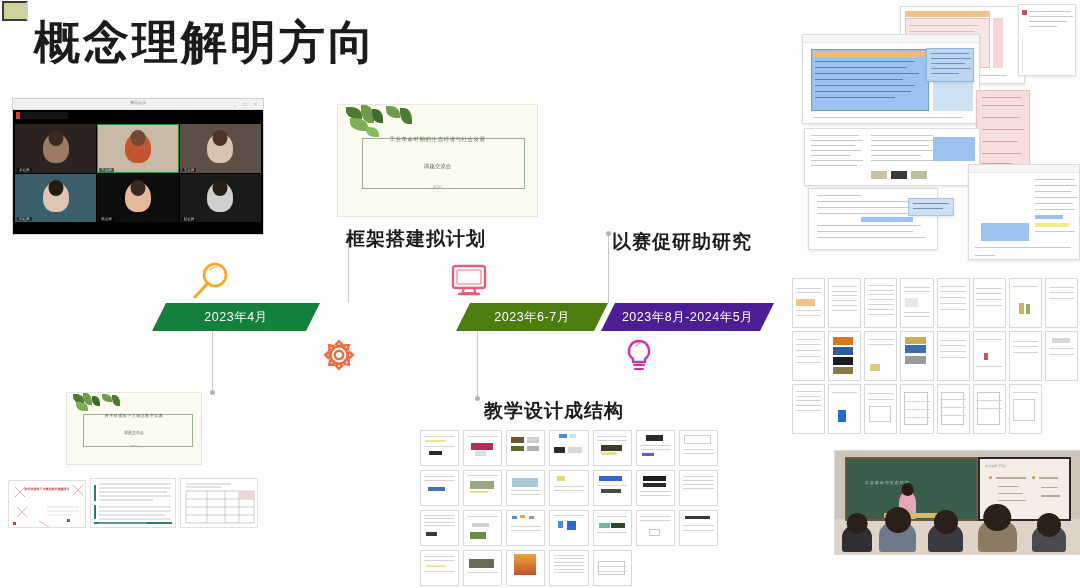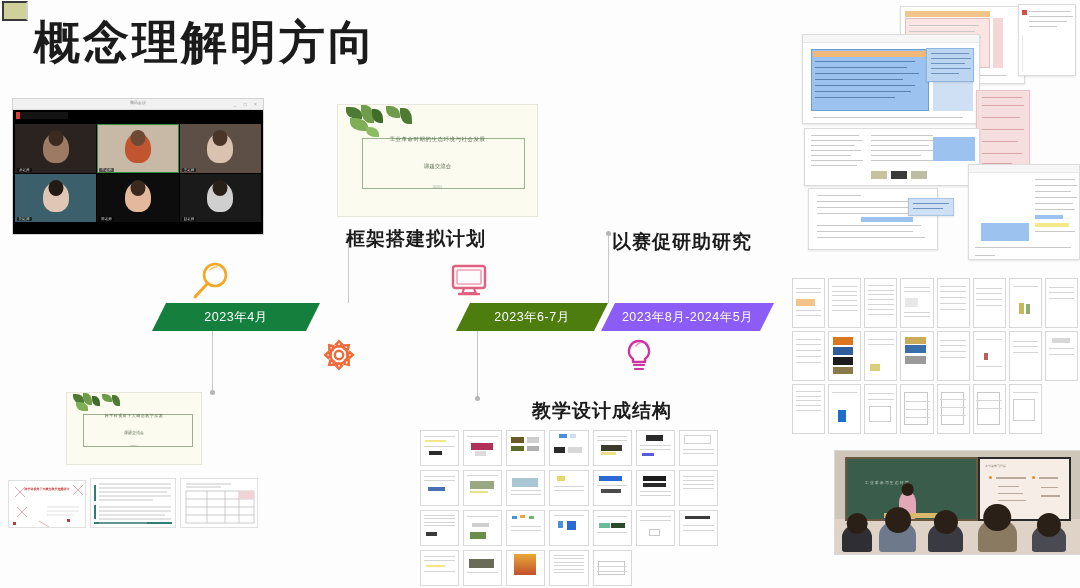--- a/index.html
+++ b/index.html
@@ -209,29 +209,29 @@
 
   <div class="tl">
     <div class="seg" style="left:0; width:168px; background:#15803d;
                 clip-path: polygon(14px 0, 100% 0, calc(100% - 14px) 100%, 0 100%);">
       <span>2023年4月</span>
     </div>
     <div class="seg" style="left:304px; width:152px; background:#4d7c0f;
                 clip-path: polygon(14px 0, 100% 0, calc(100% - 14px) 100%, 0 100%);">
       <span>2023年6-7月</span>
     </div>
-    <div class="seg" style="left:449px; width:173px; background:#8b5cf6;
+    <div class="seg" style="left:449px; width:173px; background:#4c1d95;
                 clip-path: polygon(14px 0, 100% 0, calc(100% - 14px) 100%, 0 100%);">
       <span>2023年8月-2024年5月</span>
     </div>
   </div>
 
   <div class="tl-label" style="left:612px; top:229px;">以赛促研助研究</div>
   <div class="tl-label" style="left:346px; top:226px;">框架搭建拟计划</div>
-  <div class="tl-label" style="left:484px; top:398px;margin-left:48px;">教学设计成结构</div>
+  <div class="tl-label" style="left:484px; top:398px;">教学设计成结构</div>
 
   <div class="tl-icon" style="left:188px; top:260px;">
     <svg width="46" height="42" viewBox="0 0 46 42">
       <circle cx="27" cy="15" r="11" fill="none" stroke="#F5A623" stroke-width="2.6"></circle>
       <line x1="19" y1="24" x2="7" y2="37" stroke="#F5A623" stroke-width="3" stroke-linecap="round"></line>
       <path d="M22 10 a8 8 0 0 1 7 -3" fill="none" stroke="#F9C96B" stroke-width="1.6" stroke-linecap="round"></path>
     </svg>
   </div>
 
   <div class="tl-icon" style="left:322px; top:338px;">

